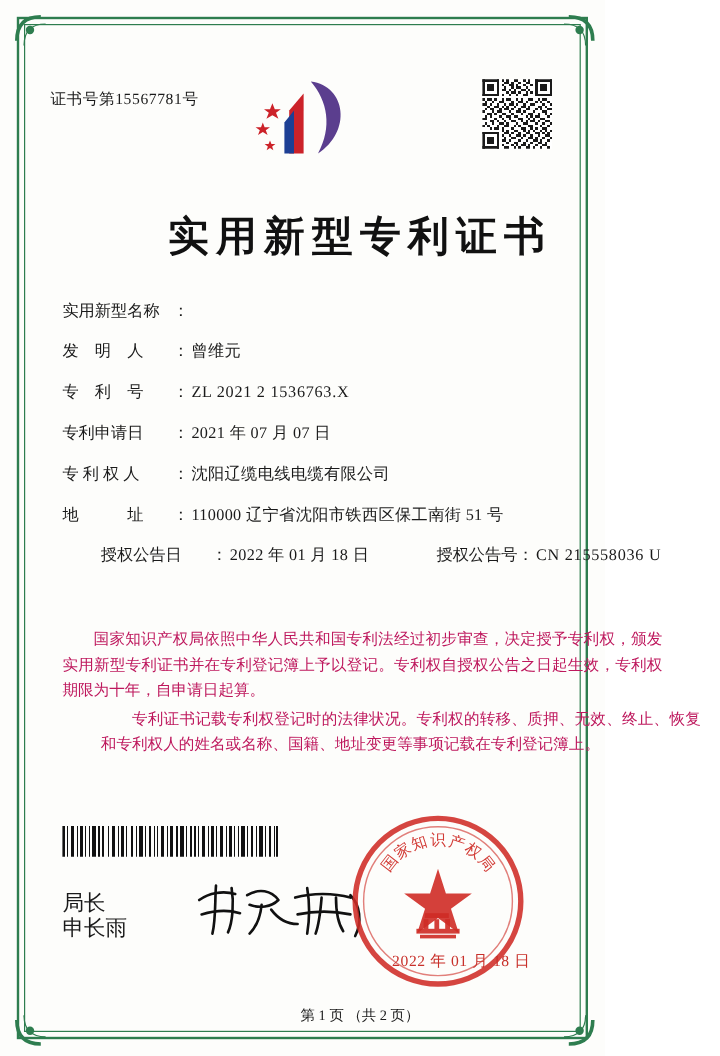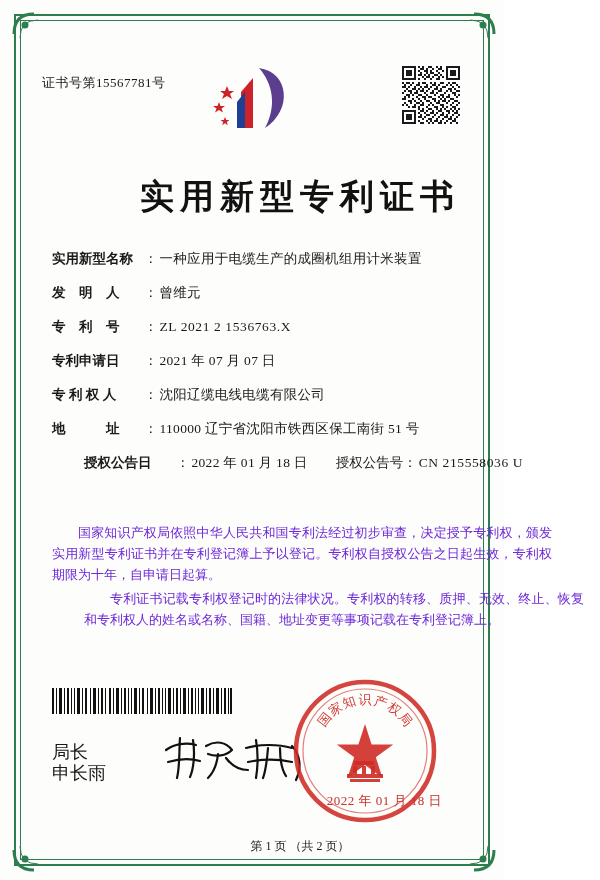--- a/index.html
+++ b/index.html
@@ -96,21 +96,21 @@
   .field {
     display: flex;
     align-items: baseline;
     margin-bottom: 20.5px;
     white-space: nowrap;
   }
   .field .label {
     display: inline-block;
     color: #1a1a1a;
   }
-  .field .label.w4 { width: 92px; letter-spacing: 0; font-weight: bold; }
+  .field .label.w4 { width: 92px; letter-spacing: 0; }
   .field .colon { margin: 0 2px 0 0; }
   .field .value {
     color: #1a1a1a;
     letter-spacing: 0.3px;
   }
   .field .value.small-gap { letter-spacing: 0.6px; }
 
   .row-two {
     display: flex;
     align-items: baseline;
@@ -123,21 +123,21 @@
 
   
   .para {
     position: absolute;
     left: 52px;
     width: 500px;
     font-size: 13px;
     line-height: 21px;
     text-indent: 26px;
     text-align: justify;
-    color: #6d28d9;
+    color: #be185d;
   }
   .para1 { top: 522px; }
   .para2 { top: 588px; margin-left: 32px; }
 
   
   .barcode {
     position: absolute;
     left: 52px;
     top: 688px;
     width: 180px;
@@ -469,21 +469,20 @@
     </svg>
   </div>
 
   <div class="title">实用新型专利证书</div>
 
   <div class="fields">
 
     <div class="field">
       <span class="label w4">实用新型名称</span>
       <span class="colon">：</span>
-      <span class="value">一种应用于电缆生产的成圈机组用计米装置</span>
     </div>
 
     <div class="field">
       <span class="label w4">发　明　人</span>
       <span class="colon">：</span>
       <span class="value">曾维元</span>
     </div>
 
     <div class="field">
       <span class="label w4">专　利　号</span>
@@ -508,21 +507,21 @@
       <span class="colon">：</span>
       <span class="value">110000 辽宁省沈阳市铁西区保工南街 51 号</span>
     </div>
 
     <div class="row-two">
       <span class="field" style="margin-bottom:0;margin-left:32px;">
         <span class="label w4">授权公告日</span>
         <span class="colon">：</span>
         <span class="value">2022 年 01 月 18 日</span>
       </span>
-      <span class="field second" style="margin-bottom:0;margin-left:28px;">
+      <span class="field second" style="margin-bottom:0;">
         <span>授权公告号</span>
         <span class="colon">：</span>
         <span class="value small-gap">CN 215558036 U</span>
       </span>
     </div>
 
   </div>
 
   <div class="para para1">国家知识产权局依照中华人民共和国专利法经过初步审查，决定授予专利权，颁发实用新型专利证书并在专利登记簿上予以登记。专利权自授权公告之日起生效，专利权期限为十年，自申请日起算。</div>
   <div class="para para2">专利证书记载专利权登记时的法律状况。专利权的转移、质押、无效、终止、恢复和专利权人的姓名或名称、国籍、地址变更等事项记载在专利登记簿上。</div>

